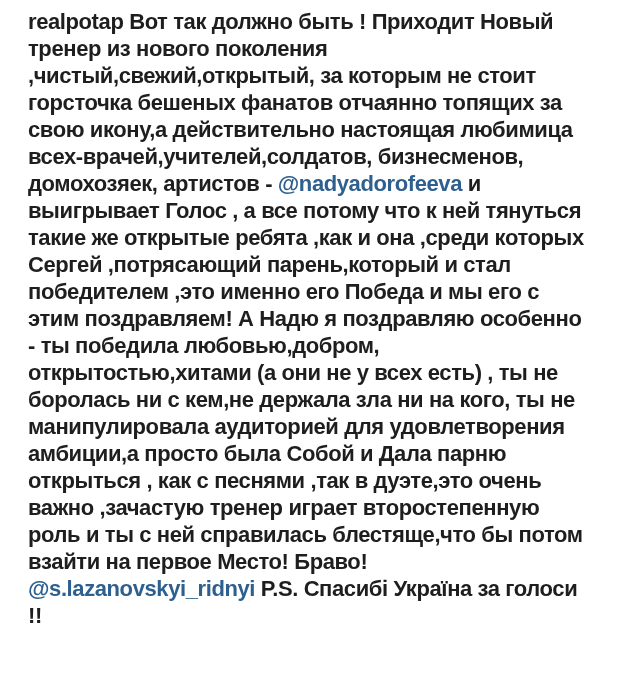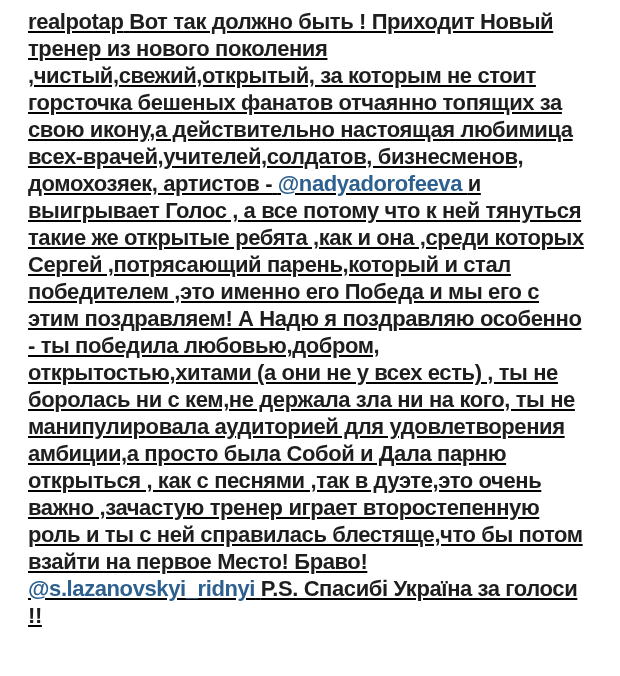--- a/index.html
+++ b/index.html
@@ -7,21 +7,20 @@
     padding: 0;
   }
   body {
     width: 620px;
     height: 676px;
     background: var(--bg-color, #ffffff);
     overflow: hidden;
   }
   .post {
     padding: 8px 26px 0 28px;
-    text-decoration: underline;
   }
   .comment {
     margin: 0;
     font-family: "Liberation Sans", sans-serif;
     font-weight: 700;
     font-size: 22px;
     line-height: 27px;
     letter-spacing: -0.4px;
     color: var(--text-color, #1e1e1e);
     text-align: left;

